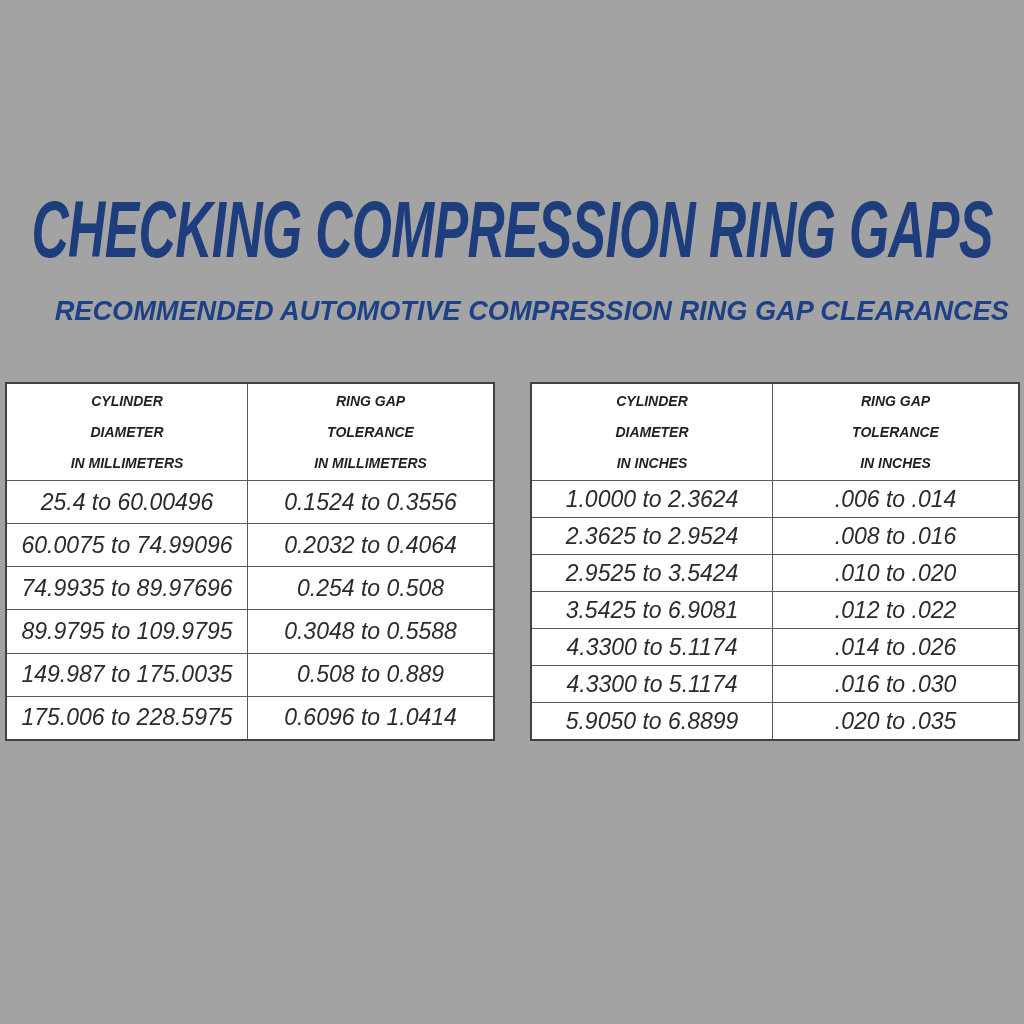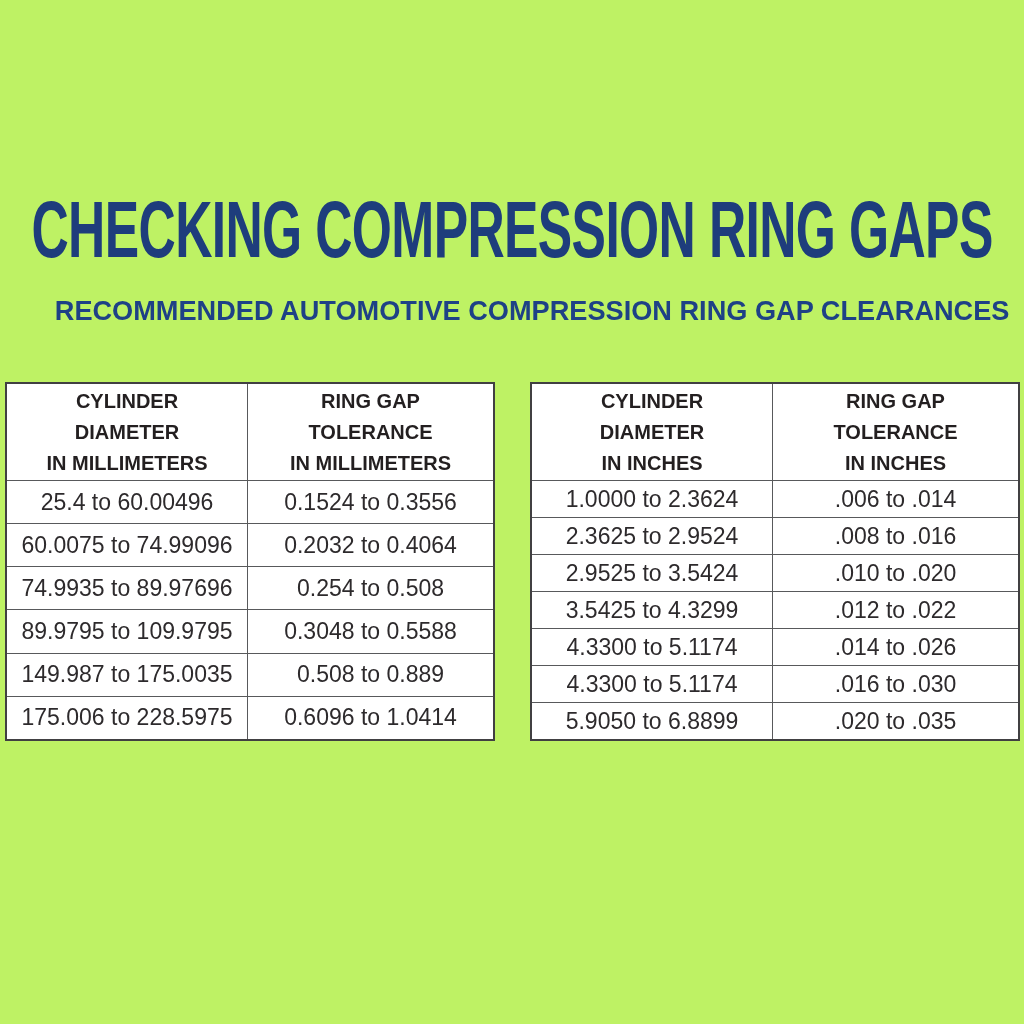--- a/index.html
+++ b/index.html
@@ -5,22 +5,23 @@
   html, body {
     margin: 0;
     padding: 0;
     background: #ffffff;
     font-family: "Liberation Sans", sans-serif;
   }
   .page {
     position: relative;
     width: 1024px;
     height: 1024px;
-    background: #bef264;
+    background: #a3a3a3;
     overflow: hidden;
+    font-style: italic;
   }
   .title-wrap {
     position: absolute;
     top: 190px;
     left: 0;
     width: 100%;
     display: flex;
     justify-content: center;
   }
   .title-text {
@@ -67,21 +68,21 @@
   }
   table.spec th,
   table.spec td {
     border: 1.5px solid #58595b;
     text-align: center;
     vertical-align: middle;
     padding: 0;
   }
   table.spec th {
     height: 96px;
-    font-size: 20px;
+    font-size: 14px;
     font-weight: 700;
     color: #231f20;
     line-height: 31px;
   }
   table.spec td {
     height: 36px;
     font-size: 23px;
     font-weight: 400;
     color: #2d2a2c;
     white-space: nowrap;
@@ -178,21 +179,21 @@
         </tr>
         <tr>
           <td>2.3625 to 2.9524</td>
           <td>.008 to .016</td>
         </tr>
         <tr>
           <td>2.9525 to 3.5424</td>
           <td>.010 to .020</td>
         </tr>
         <tr>
-          <td>3.5425 to 4.3299</td>
+          <td>3.5425 to 6.9081</td>
           <td>.012 to .022</td>
         </tr>
         <tr>
           <td>4.3300 to 5.1174</td>
           <td>.014 to .026</td>
         </tr>
         <tr>
           <td>4.3300 to 5.1174</td>
           <td>.016 to .030</td>
         </tr>

